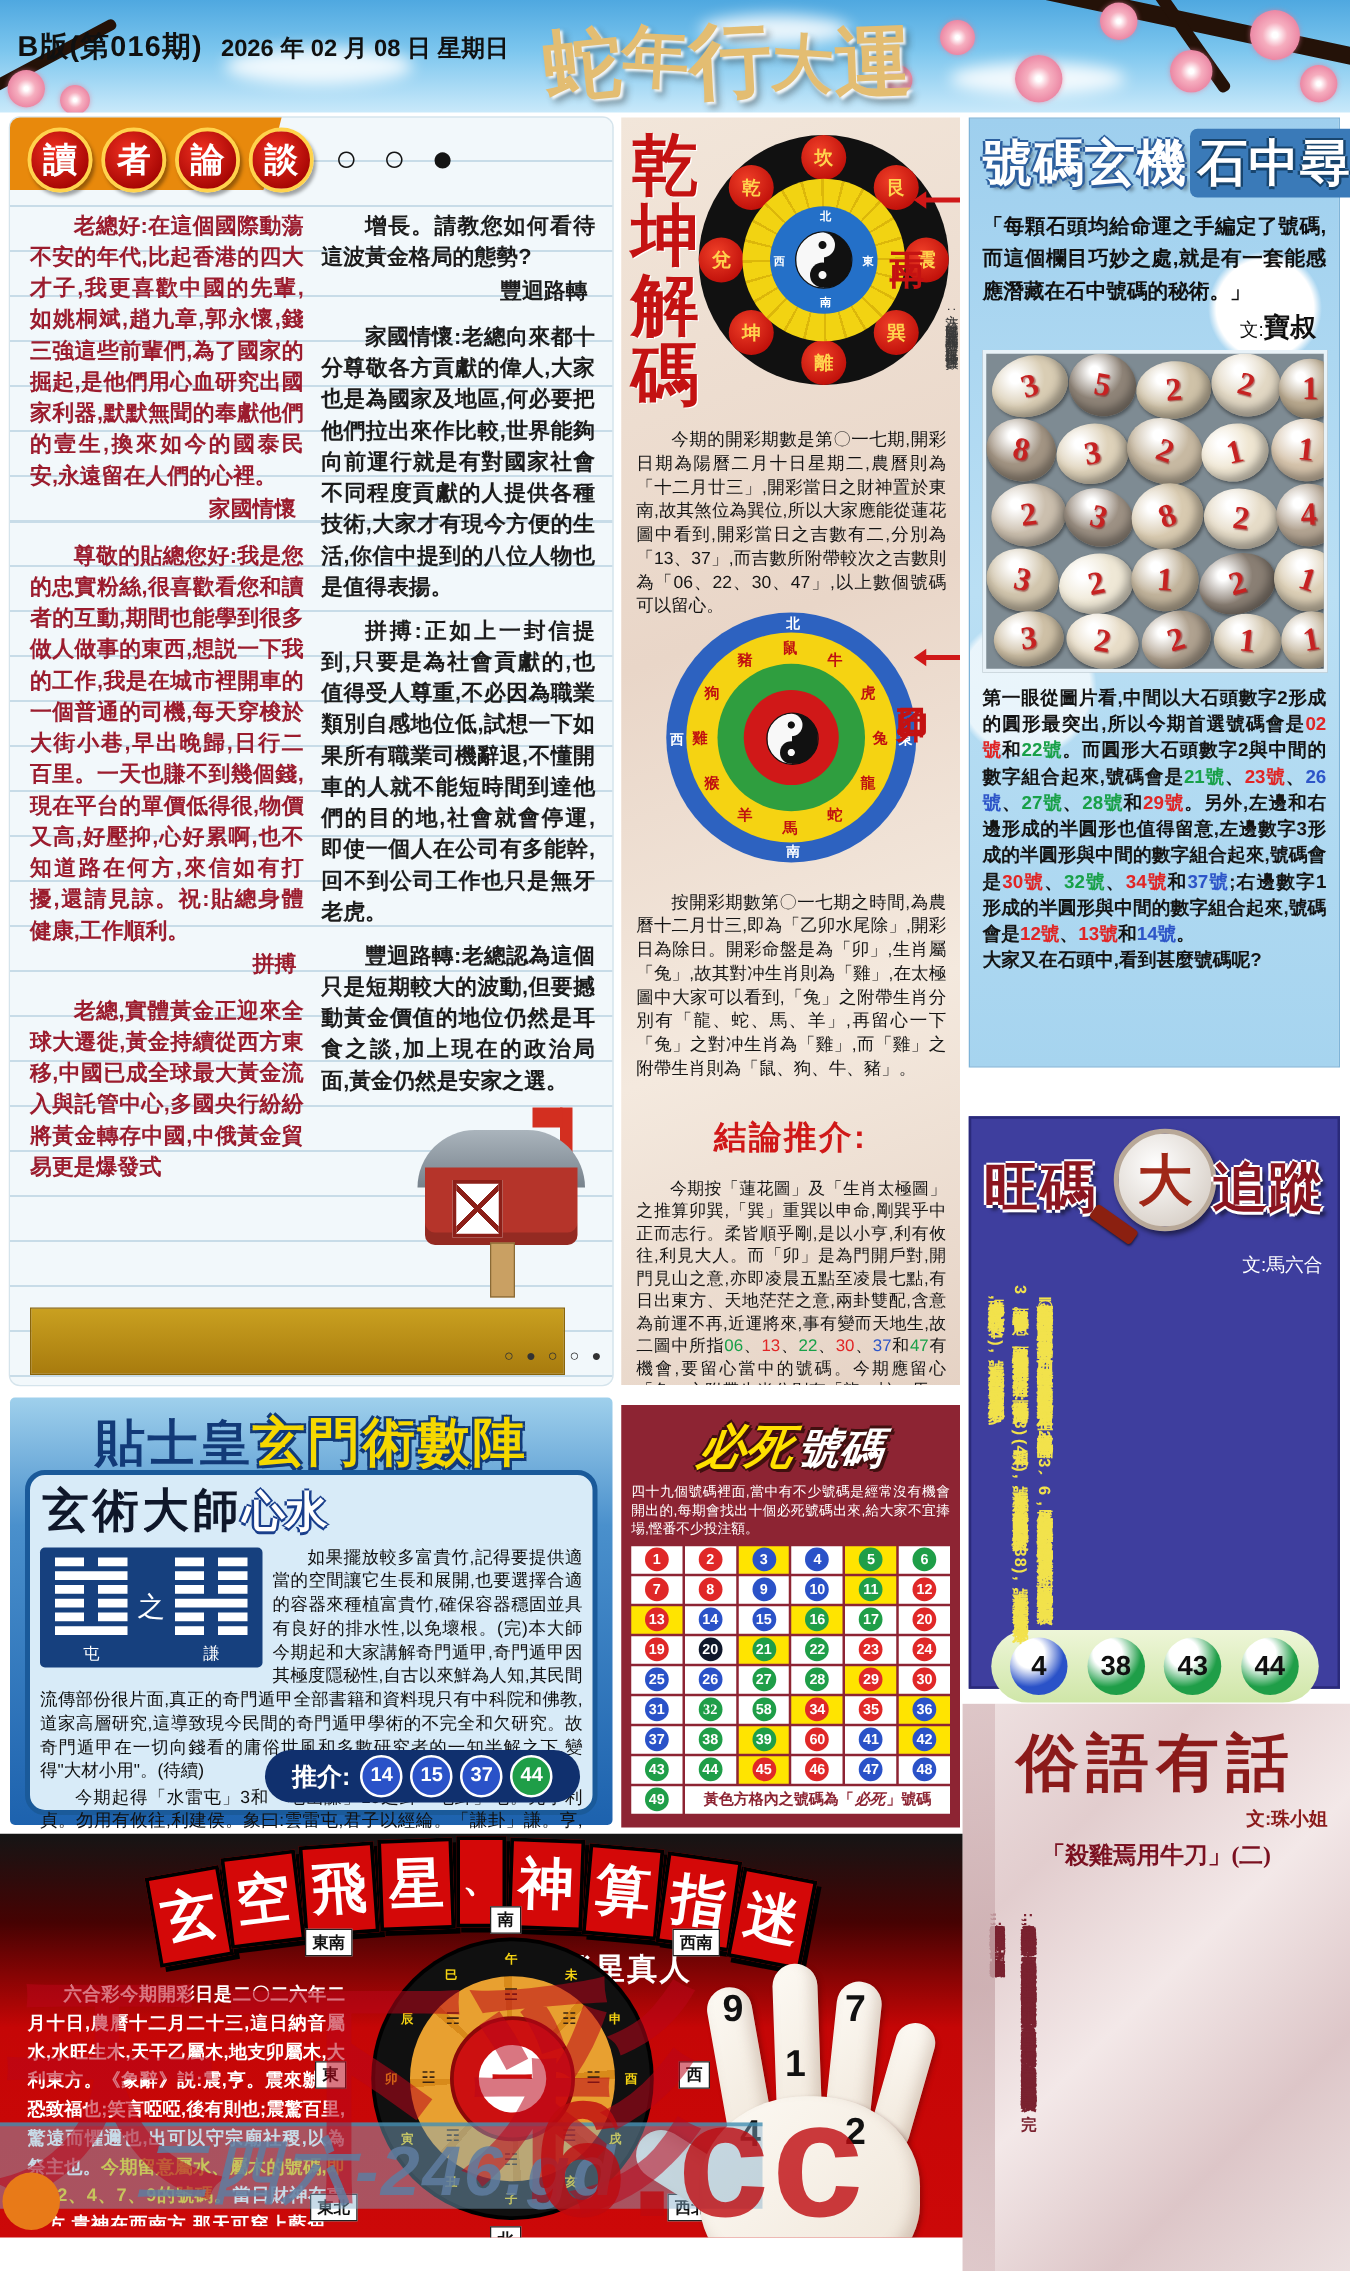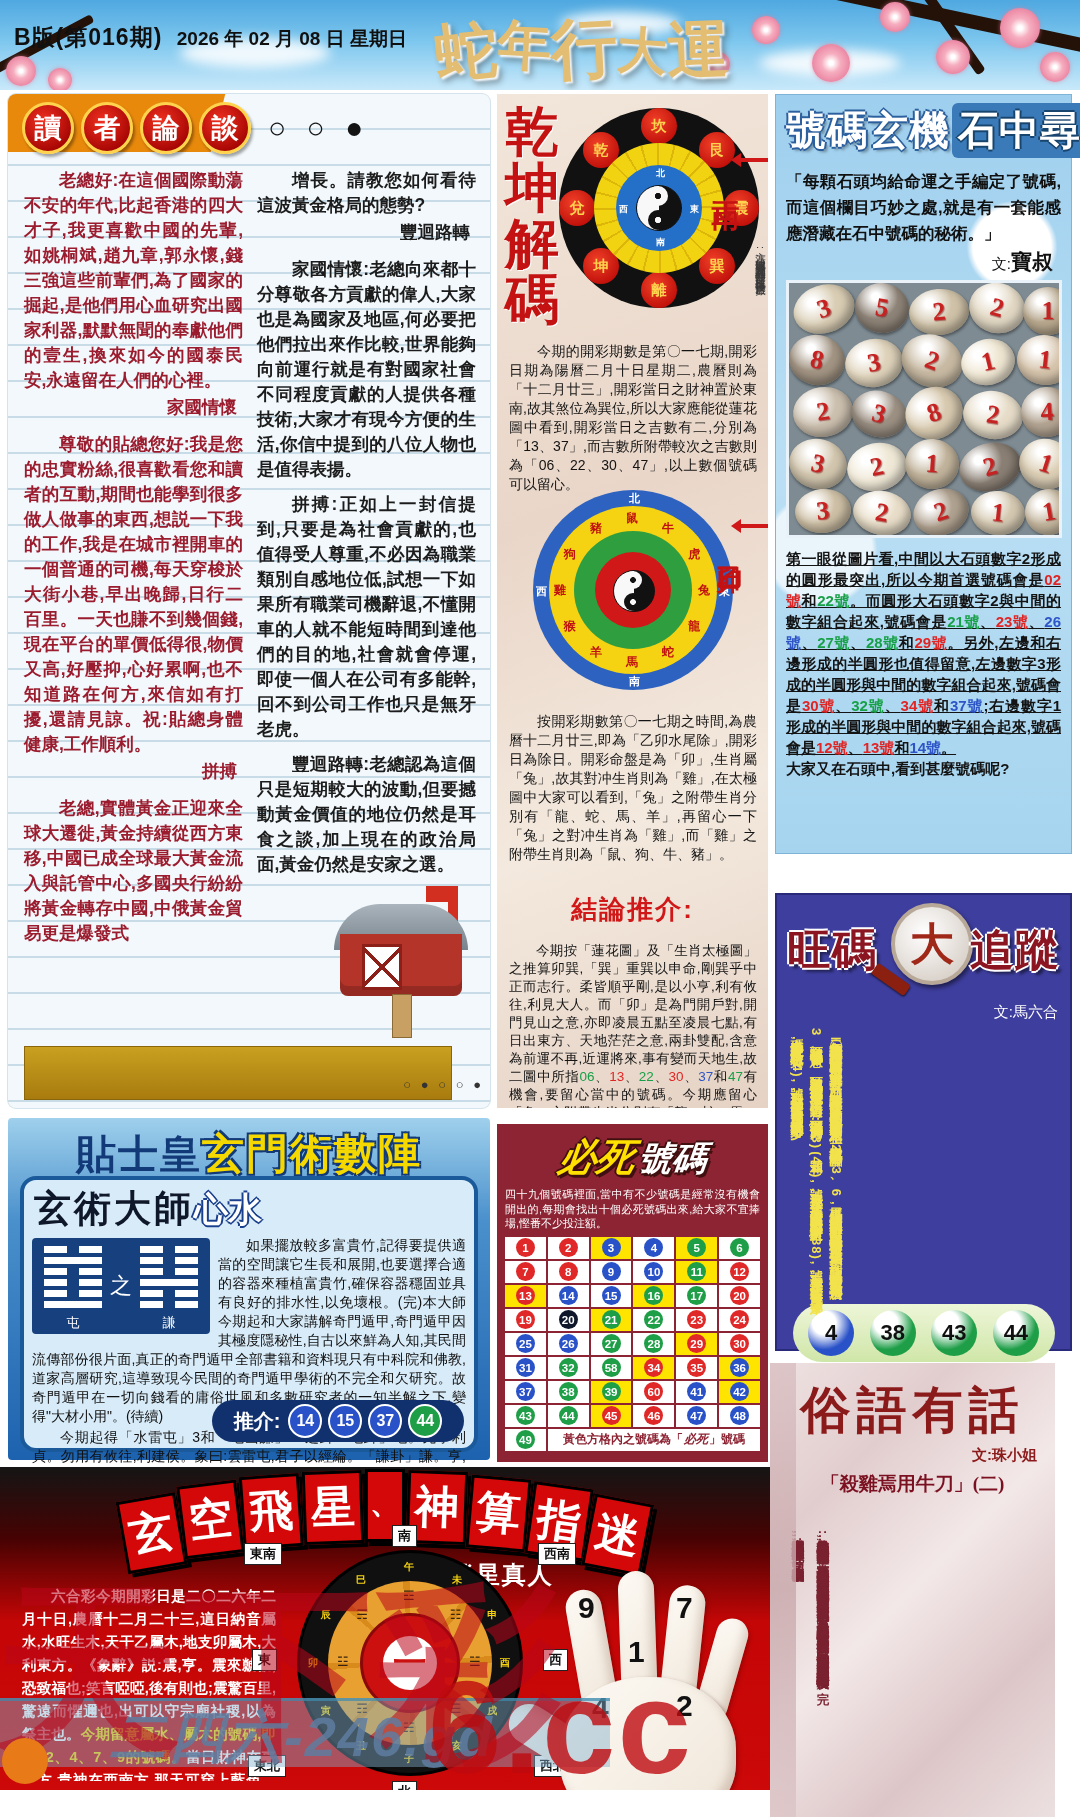--- a/index.html
+++ b/index.html
@@ -160,21 +160,21 @@
       text-shadow:2px 0 0 #18456e,-2px 0 0 #18456e,0 2px 0 #18456e,0 -2px 0 #18456e;}
   .st-quote{margin-top:10px;font-size:16.5px;line-height:26px;font-weight:bold;color:#101010;text-align:justify;}
   .st-byline{text-align:right;font-size:15px;color:#101010;margin:2px 8px 4px 0;}
   .st-byline b{font-family:Liberation Mono, monospace;font-size:21px;}
   .st-photo{position:relative;width:270px;height:252px;margin:4px auto 0 auto;background:#7e8b93;
       border:3px solid #e8f2f8;overflow:hidden;}
   .stone{position:absolute;border-radius:50%;box-shadow:inset -4px -5px 8px rgba(0,0,0,.35),1px 2px 3px rgba(0,0,0,.4);
       display:flex;align-items:center;justify-content:center;}
   .stone span{color:#c62222;font-weight:900;font-size:26px;font-family:"Liberation Serif",serif;
       text-shadow:1px 1px 1px rgba(120,0,0,.5);}
-  .st-body{margin-top:10px;font-size:15px;line-height:21px;color:#141414;text-align:justify;font-weight:bold;text-decoration:underline;}
+  .st-body{margin-top:10px;font-size:15px;line-height:21px;color:#141414;text-align:justify;font-weight:bold;}
   .st-tail{font-size:15px;line-height:21px;color:#141414;font-weight:bold;}
   
   .wm{left:775px;top:893px;width:297px;height:458px;background:#3e3e9e;border:2px solid #2a2a7a;
       box-sizing:border-box;padding:8px 10px;}
   .wm-titlerow{position:relative;height:96px;}
   .wm-t{font-size:44px;font-weight:900;color:#8b1520;letter-spacing:1px;
       text-shadow:2px 0 0 #fff,-2px 0 0 #fff,0 2px 0 #fff,0 -2px 0 #fff,4px 4px 3px rgba(0,0,0,.5);}
   .wm-a{position:absolute;left:0;top:18px;}
   .wm-b{position:absolute;right:0;top:18px;}
   .wm-mag{position:absolute;left:104px;top:0px;width:74px;height:74px;border-radius:50%;
@@ -253,21 +253,21 @@
   .fi1{left:26px;top:18px;height:132px;transform:rotate(-10deg);}
   .fi2{left:72px;top:0px;height:152px;transform:rotate(-2deg);}
   .fi3{left:116px;top:14px;height:138px;transform:rotate(6deg);}
   .fi4{left:158px;top:46px;height:106px;width:32px;transform:rotate(16deg);}
   .thumb{left:-12px;top:118px;width:40px;height:104px;border-radius:20px;transform:rotate(-58deg);}
   .palm{left:12px;top:106px;width:176px;height:150px;border-radius:48% 48% 42% 42%;}
   .hand-num{position:absolute;color:#111;font-size:30px;font-weight:900;z-index:3;}
   .hn1{left:30px;top:20px;} .hn2{left:80px;top:64px;} .hn3{left:128px;top:20px;}
   .hn4{left:44px;top:120px;} .hn5{left:128px;top:118px;}
   
-  .pv{left:770px;top:1363px;width:285px;height:454px;
+  .pv{left:770px;top:1363px;width:310px;height:454px;
       background:linear-gradient(135deg,#efe2e2 0%,#e2cdce 25%,#f3e8e8 50%,#ddc6c8 75%,#ece0e0 100%);
       padding:10px 12px;box-sizing:border-box;overflow:hidden;}
   .pv-strip{position:absolute;left:0;top:0;width:26px;height:100%;
       background:linear-gradient(180deg,#d9bfc1,#c8a8ab 50%,#dcc4c6);opacity:.8;}
   .pv-title{font-size:50px;font-weight:900;color:#8b1a1a;letter-spacing:6px;text-align:center;margin-top:4px;}
   .pv-byline{text-align:right;font-size:15px;color:#8b1a1a;margin:2px 6px 6px 0;font-weight:bold;}
   .pv-article{text-align:center;font-size:19px;font-weight:900;color:#7a1020;margin-bottom:8px;
       font-family:"Liberation Serif",serif;}
   .pv-text{height:292px;margin-left:6px;font-size:12.5px;line-height:19px;color:#7a2230;font-weight:bold;}
   .pv-text p{margin:0 6px 0 0;text-indent:2em;}
@@ -562,21 +562,21 @@
         <div class="bisi-cell dead">
           <div class="bisi-ball" style="background: rgb(224, 40, 40);">29</div>
         </div>
         <div class="bisi-cell">
           <div class="bisi-ball" style="background: rgb(224, 40, 40);">30</div>
         </div>
         <div class="bisi-cell">
           <div class="bisi-ball" style="background: rgb(42, 82, 200);">31</div>
         </div>
         <div class="bisi-cell">
-          <div class="bisi-ball" style="background: rgb(31, 158, 72);">32</div>
+          <div class="bisi-ball" style="background: rgb(31, 158, 72); font-family: Liberation Serif, serif;">32</div>
         </div>
         <div class="bisi-cell">
           <div class="bisi-ball" style="background: rgb(31, 158, 72);">58</div>
         </div>
         <div class="bisi-cell dead">
           <div class="bisi-ball" style="background: rgb(224, 40, 40);">34</div>
         </div>
         <div class="bisi-cell">
           <div class="bisi-ball" style="background: rgb(224, 40, 40);">35</div>
         </div>

